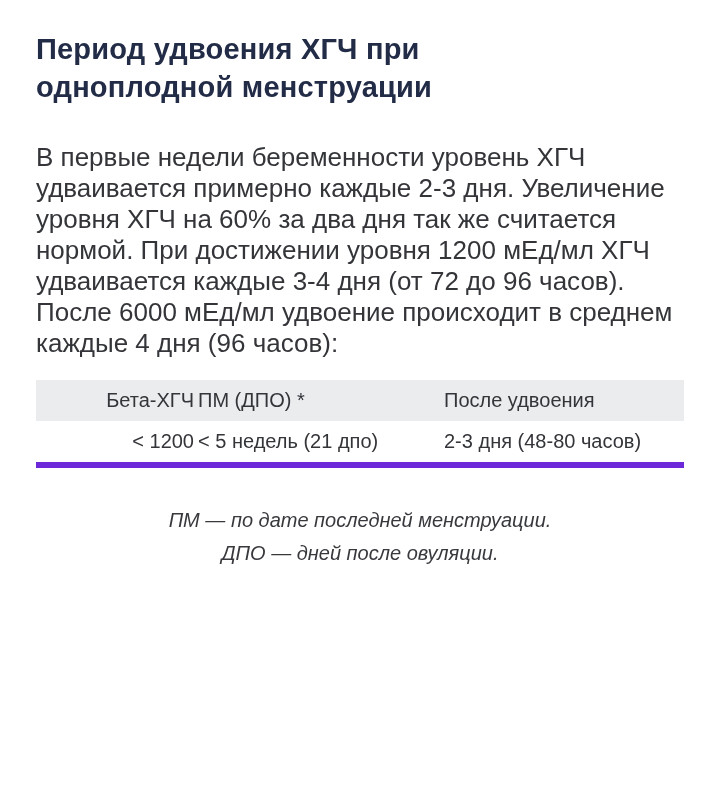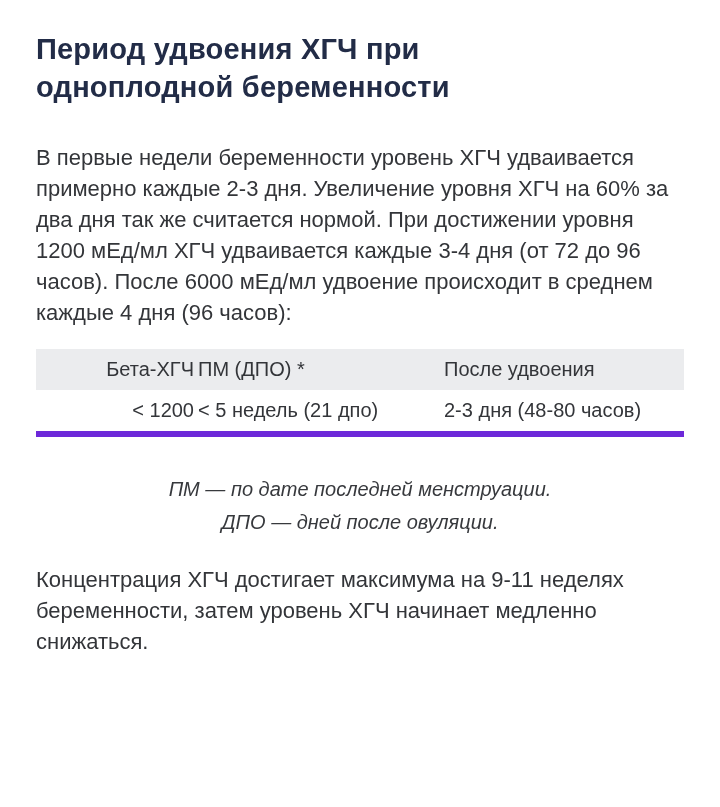--- a/index.html
+++ b/index.html
@@ -21,21 +21,21 @@
     margin: 0;
     font-size: 29px;
     line-height: 38px;
     font-weight: bold;
     color: #222c47;
     letter-spacing: 0.2px;
     white-space: pre-line;
   }
   .intro {
     margin: 36px 0 0 0;
-    font-size: 22px;
+    font-size: 26px;
     line-height: 31px;
     color: #333539;
   }
   table.hcg {
     margin-top: 21px;
     border-collapse: collapse;
     table-layout: fixed;
     width: 648px;
     font-size: 20px;
     color: #333539;
@@ -71,21 +71,21 @@
     line-height: 31px;
     color: #333539;
   }
 </style>
 </head>
 <body>
 
 <div class="page">
 
   <h1 class="title">Период удвоения ХГЧ при
-одноплодной беременности</h1>
+одноплодной менструации</h1>
 
   <p class="intro">В первые недели беременности уровень ХГЧ удваивается примерно каждые 2-3 дня. Увеличение уровня ХГЧ на 60% за два дня так же считается нормой. При достижении уровня 1200 мЕд/мл ХГЧ удваивается каждые 3-4 дня (от 72 до 96 часов). После 6000 мЕд/мл удвоение происходит в среднем каждые 4 дня (96 часов):</p>
 
   <table class="hcg">
     <colgroup>
       <col class="c1">
         <col class="c2">
         <col class="c3">
     </colgroup>
     <thead>
@@ -102,15 +102,14 @@
         <td>2-3 дня (48-80 часов)</td>
       </tr>
     </tbody>
   </table>
 
   <div class="footnotes">
     <p>ПМ — по дате последней менструации.</p>
     <p>ДПО — дней после овуляции.</p>
   </div>
 
-  <p class="outro">Концентрация ХГЧ достигает максимума на 9-11 неделях беременности, затем уровень ХГЧ начинает медленно снижаться.</p>
 
 </div>
 
 </body></html>

